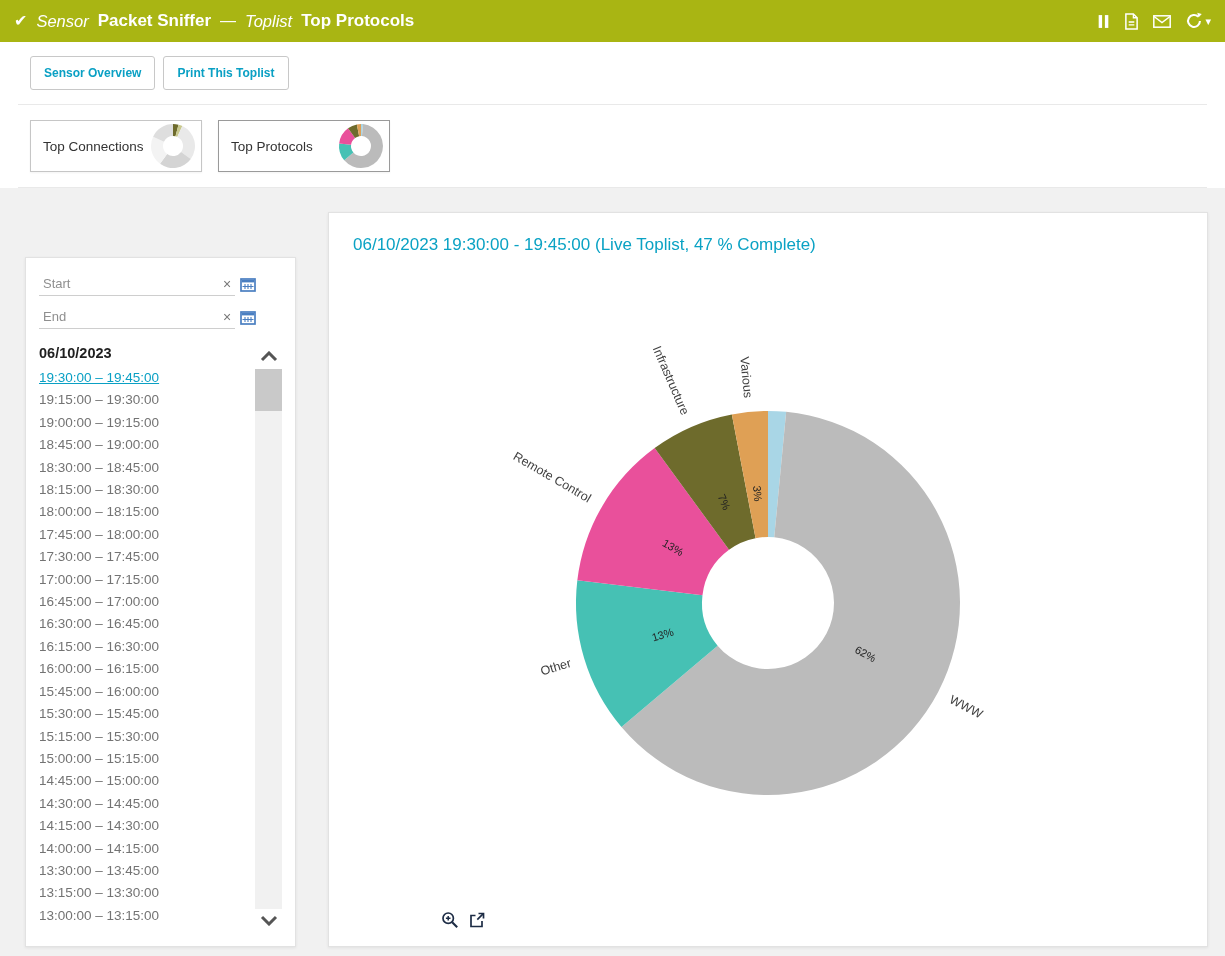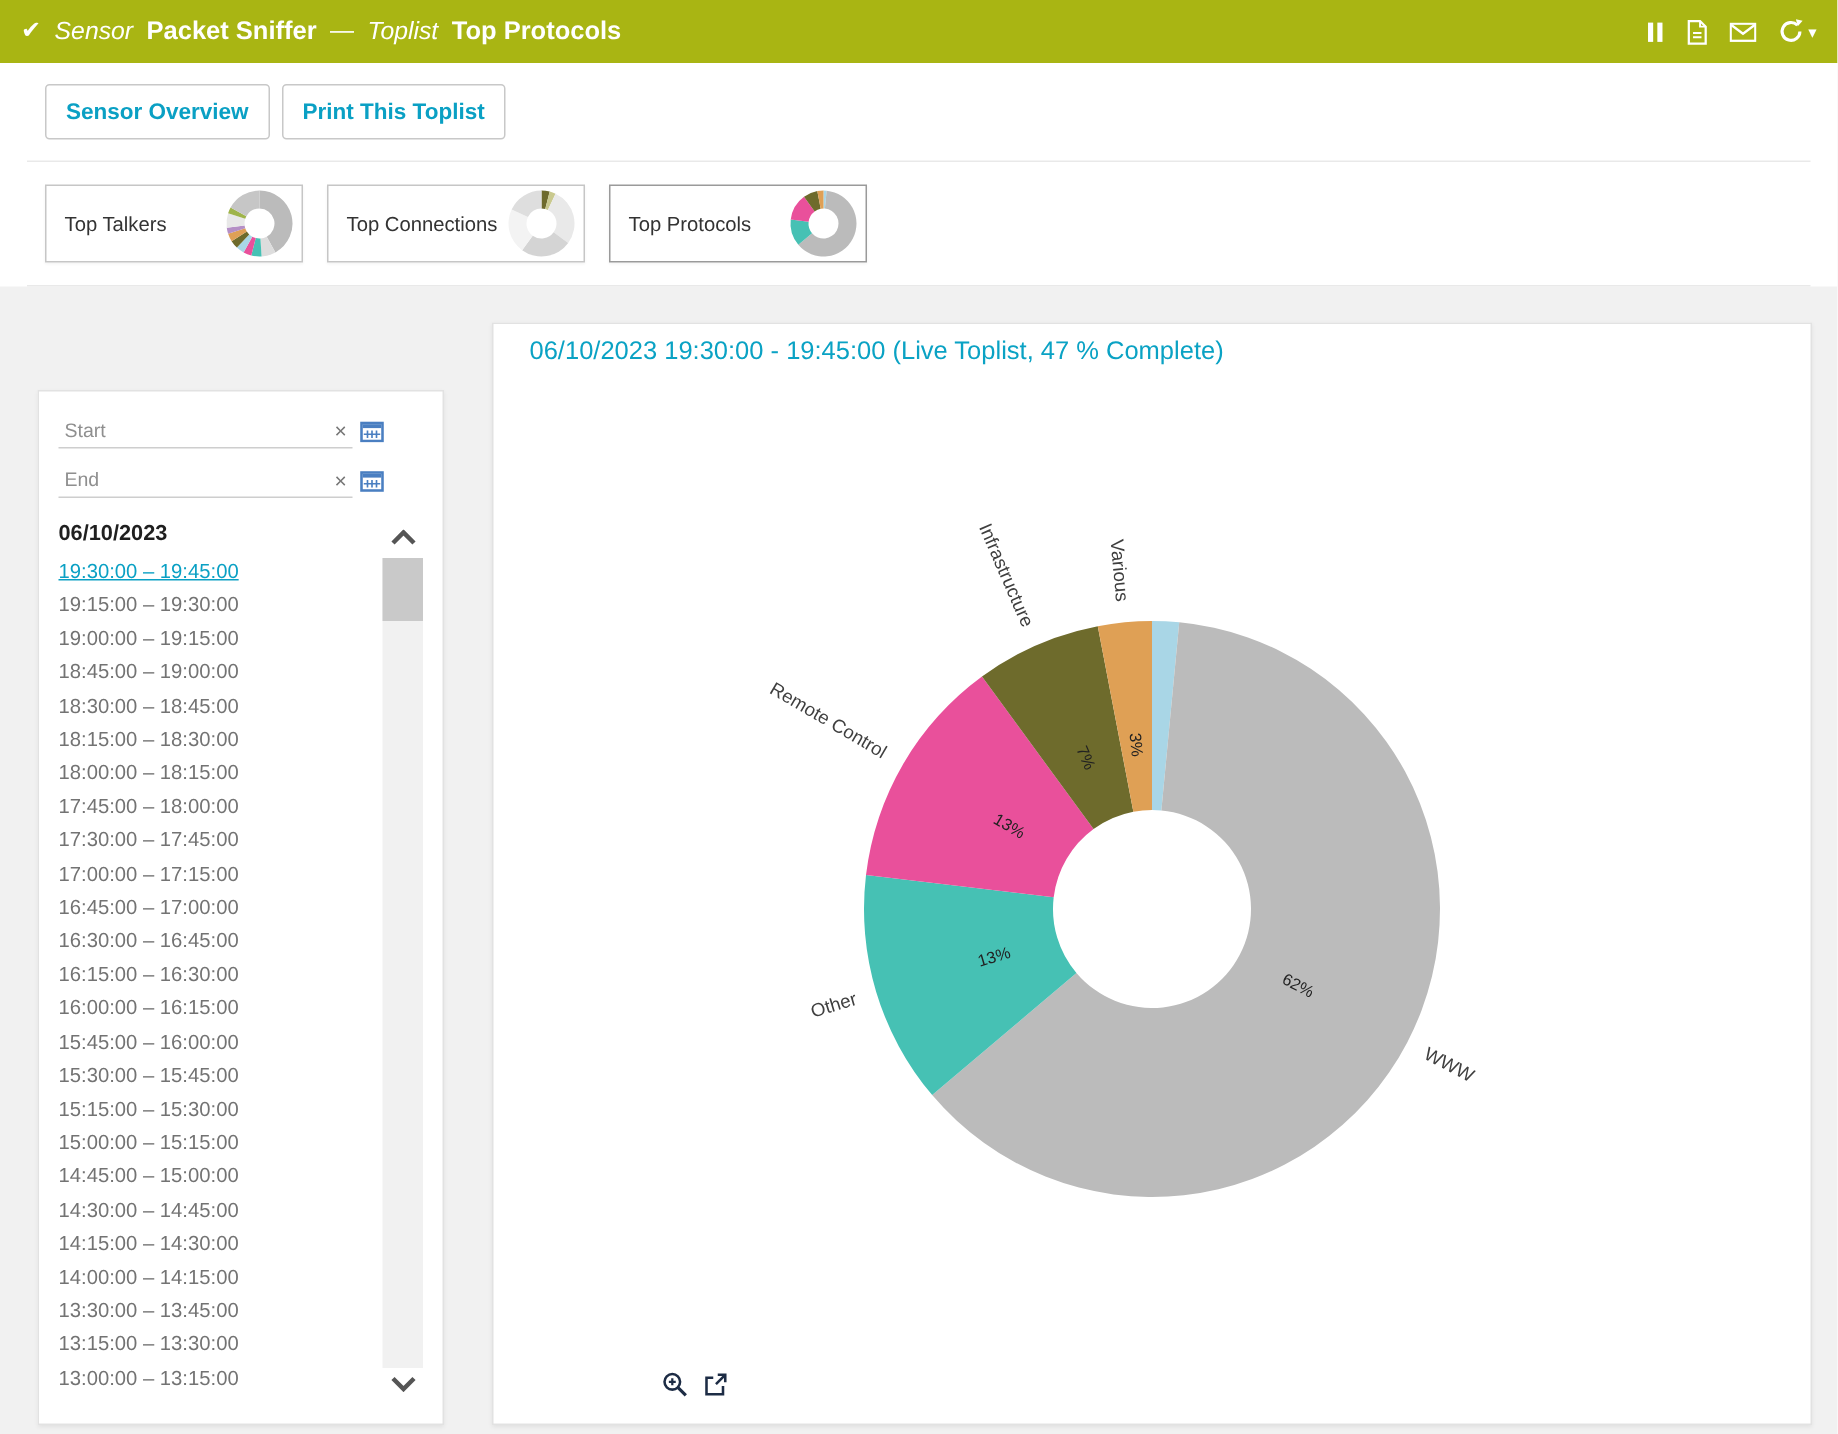--- a/index.html
+++ b/index.html
@@ -20,37 +20,37 @@
   .crumb-strong { font-size:17px; font-weight:700; color:#fff; text-decoration:none; cursor:pointer; }
   .crumb-dash { font-size:16px; }
   .topbar-icons { display:flex; align-items:center; gap:14px; }
   .icon-btn { display:flex; align-items:center; cursor:pointer; }
   .caret { color:#fff; font-size:11px; margin-left:2px; }
   
   .white-zone { background:#fff; }
   .toolbar-row { padding:14px 0 14px 30px; display:flex; gap:8px; }
   .pill-btn {
     background:#fff; border:1px solid #c8c8c8; border-radius:3px;
-    color:#0aa0c4; font-weight:700; font-size:15px; padding:9px 13px;
+    color:#0aa0c4; font-weight:700; font-size:12px; padding:9px 13px;
     cursor:pointer; font-family:inherit;
   }
   .hr { border-top:1px solid #e9e9e9; margin:0 18px; height:0; }
   .cards-row { display:flex; gap:16px; padding:15px 0 15px 30px; }
   .card {
     width:172px; height:52px; background:#fff; border:1px solid #c6c6c6;
     display:flex; align-items:center; padding:0 5px 0 12px; cursor:pointer;
     box-shadow:0 1px 2px rgba(0,0,0,.05);
   }
   .card.active { border-color:#9a9a9a; }
   .card-label { flex:1; font-size:13.5px; color:#333; }
   
   .content { display:flex; align-items:flex-end; padding:24px 17px 0 25px; gap:32px; }
   .panel { background:#fff; border:1px solid #e2e2e2; box-shadow:0 1px 3px rgba(0,0,0,.07); }
   .sidebar { width:271px; height:690px; padding:14px 13px; }
-  .main-panel { flex:1; height:735px; position:relative; padding:8px 24px; }
+  .main-panel { flex:1; height:735px; position:relative; padding:22px 24px; }
   
   .input-row { display:flex; align-items:center; width:194px; margin-bottom:9px; gap:5px; }
   .uline { flex:1; display:flex; align-items:center; border-bottom:1px solid #cecece; padding:3px 2px; }
   .uline input { border:none; outline:none; flex:1; min-width:0; font-size:13px; color:#333; font-family:inherit; background:transparent; }
   .uline input::placeholder { color:#8f8f8f; }
   .clear { color:#777; font-size:14px; cursor:pointer; padding:0 2px; line-height:1; }
   .cal { cursor:pointer; display:flex; }
   
   .list-wrap { display:flex; margin-top:16px;gap:27px; }
   .list { flex:1; }
@@ -111,36 +111,20 @@
   </div>
 </header>
 
 <div class="white-zone">
   <div class="toolbar-row">
     <button class="pill-btn">Sensor Overview</button>
     <button class="pill-btn">Print This Toplist</button>
   </div>
   <div class="hr"></div>
   <div class="cards-row">
-    <div class="card">
-      <span class="card-label">Top Talkers</span>
-      <svg class="mini-chart" width="46" height="46" viewBox="0 0 46 46">
-          <path d="M 23.00 1.00 A 22 22 0 0 1 33.60 42.28 L 27.82 31.76 A 10 10 0 0 0 23.00 13.00 Z" fill="#bbbbbb"></path>
-          <path d="M 33.60 42.28 A 22 22 0 0 1 24.38 44.96 L 23.63 32.98 A 10 10 0 0 0 27.82 31.76 Z" fill="#dddddd"></path>
-          <path d="M 24.38 44.96 A 22 22 0 0 1 17.53 44.31 L 20.51 32.69 A 10 10 0 0 0 23.63 32.98 Z" fill="#46c1b4"></path>
-          <path d="M 17.53 44.31 A 22 22 0 0 1 12.40 42.28 L 18.18 31.76 A 10 10 0 0 0 20.51 32.69 Z" fill="#e9509b"></path>
-          <path d="M 12.40 42.28 A 22 22 0 0 1 7.94 39.04 L 16.15 30.29 A 10 10 0 0 0 18.18 31.76 Z" fill="#a9d6e6"></path>
-          <path d="M 7.94 39.04 A 22 22 0 0 1 4.42 34.79 L 14.56 28.36 A 10 10 0 0 0 16.15 30.29 Z" fill="#6e6b2c"></path>
-          <path d="M 4.42 34.79 A 22 22 0 0 1 2.08 29.80 L 13.49 26.09 A 10 10 0 0 0 14.56 28.36 Z" fill="#dfa055"></path>
-          <path d="M 2.08 29.80 A 22 22 0 0 1 1.17 25.76 L 13.08 24.25 A 10 10 0 0 0 13.49 26.09 Z" fill="#b58fc6"></path>
-          <path d="M 1.17 25.76 A 22 22 0 0 1 2.08 16.20 L 13.49 19.91 A 10 10 0 0 0 13.08 24.25 Z" fill="#e8e8e8"></path>
-          <path d="M 2.08 16.20 A 22 22 0 0 1 3.72 12.40 L 14.24 18.18 A 10 10 0 0 0 13.49 19.91 Z" fill="#9fb44a"></path>
-          <path d="M 3.72 12.40 A 22 22 0 0 1 23.00 1.00 L 23.00 13.00 A 10 10 0 0 0 14.24 18.18 Z" fill="#c6c6c6"></path>
-        </svg>
-    </div>
     <div class="card">
       <span class="card-label">Top Connections</span>
       <svg class="mini-chart" width="46" height="46" viewBox="0 0 46 46">
           <path d="M 23.00 1.00 A 22 22 0 0 1 28.47 1.69 L 25.49 13.31 A 10 10 0 0 0 23.00 13.00 Z" fill="#6e6b2c"></path>
           <path d="M 28.47 1.69 A 22 22 0 0 1 32.37 3.09 L 27.26 13.95 A 10 10 0 0 0 25.49 13.31 Z" fill="#c9c98e"></path>
           <path d="M 32.37 3.09 A 22 22 0 0 1 40.80 35.93 L 31.09 28.88 A 10 10 0 0 0 27.26 13.95 Z" fill="#e9e9e9"></path>
           <path d="M 40.80 35.93 A 22 22 0 0 1 10.07 40.80 L 17.12 31.09 A 10 10 0 0 0 31.09 28.88 Z" fill="#d4d4d4"></path>
           <path d="M 10.07 40.80 A 22 22 0 0 1 3.09 13.63 L 13.95 18.74 A 10 10 0 0 0 17.12 31.09 Z" fill="#f3f3f3"></path>
           <path d="M 3.09 13.63 A 22 22 0 0 1 23.00 1.00 L 23.00 13.00 A 10 10 0 0 0 13.95 18.74 Z" fill="#dedede"></path>
         </svg>

